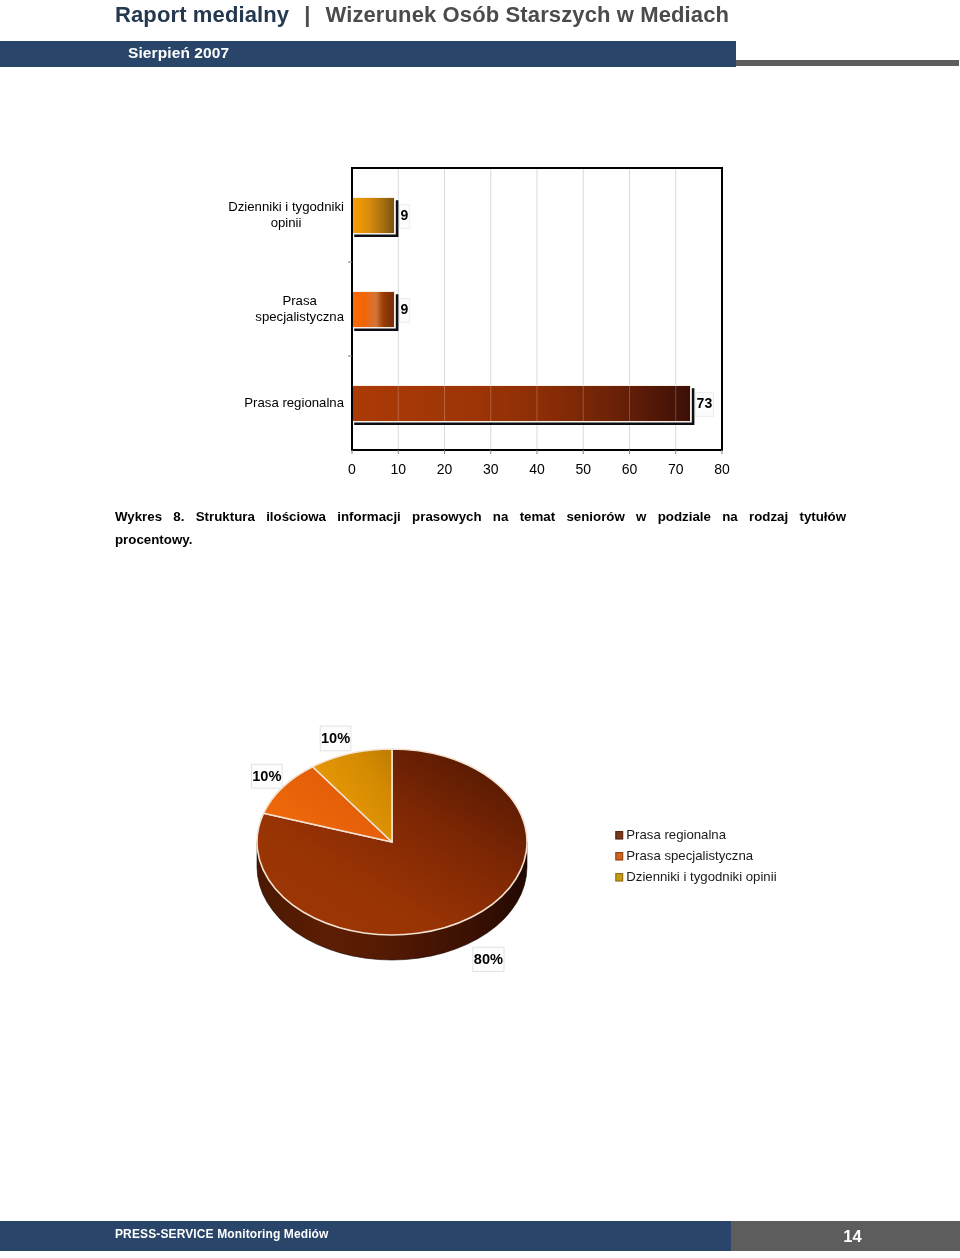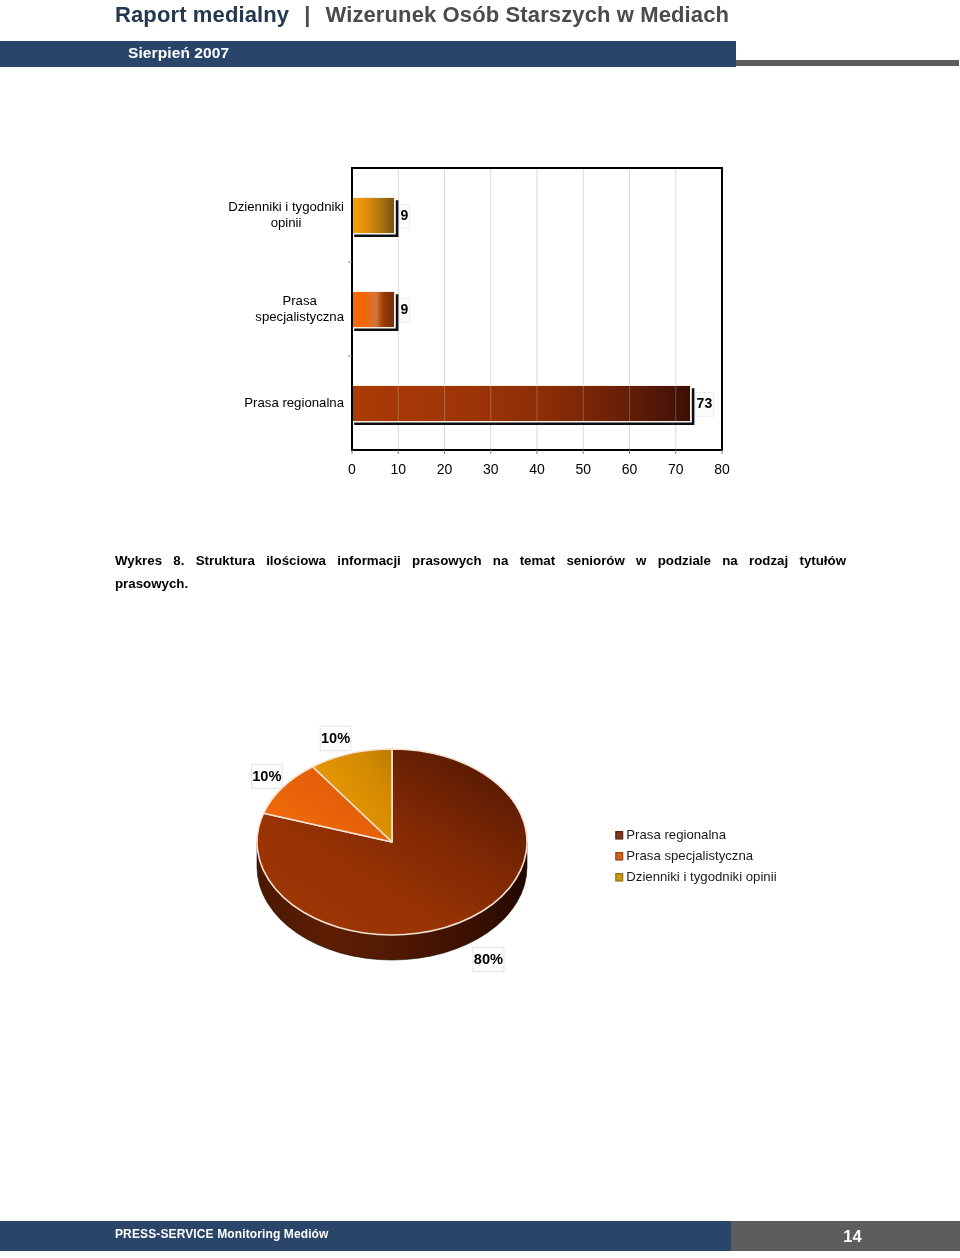--- a/index.html
+++ b/index.html
@@ -50,21 +50,20 @@
   }
   .ftr-page{
     position:absolute;left:738px;top:1227px;width:229px;text-align:center;
     font-size:16.5px;font-weight:bold;color:#ffffff;
   }
 
   
   .caption{
     position:absolute;font-size:13.3px;font-weight:bold;color:#000;
     line-height:21px;
-    margin-top:44px;
   }
   .caption.just{text-align:justify;text-align-last:justify;}
   .caption.just2{text-align:left;}
 
   
   .chart{position:absolute;}
   .chart svg{display:block;}
   .chart svg text{-webkit-font-smoothing:antialiased;}
 </style>
 </head>
@@ -173,21 +172,21 @@
           <text x="136.09375" y="61" font-family="&quot;Liberation Sans&quot;,sans-serif" font-size="13.2" fill="#000" text-anchor="middle">Dzienniki i tygodniki</text>
           <text x="136.09375" y="77" font-family="&quot;Liberation Sans&quot;,sans-serif" font-size="13.2" fill="#000" text-anchor="middle">opinii</text>
           <text x="149.65625" y="155" font-family="&quot;Liberation Sans&quot;,sans-serif" font-size="13.2" fill="#000" text-anchor="middle">Prasa</text>
           <text x="149.65625" y="171" font-family="&quot;Liberation Sans&quot;,sans-serif" font-size="13.2" fill="#000" text-anchor="middle">specjalistyczna</text>
           <text x="144.140625" y="257" font-family="&quot;Liberation Sans&quot;,sans-serif" font-size="13.2" fill="#000" text-anchor="middle">Prasa regionalna</text>
         </g>
       </svg>
   </div>
 
   <div class="caption just" style="left:115px;top:506px;width:731px;">Wykres 8. Struktura ilościowa informacji prasowych na temat seniorów w podziale na rodzaj tytułów</div>
-  <div class="caption just2" style="left:115px;top:529px;width:731px;">prasowych.</div>
+  <div class="caption just2" style="left:115px;top:529px;width:731px;">procentowy.</div>
 
   <div class="chart" id="piechart" style="left:210px;top:700px;width:620px;height:310px;">
     <svg id="piesvg" width="620" height="310" viewBox="0 0 620 310" xmlns="http://www.w3.org/2000/svg">
         <defs>
           <linearGradient id="pieA" x1="0.10" y1="0.95" x2="0.92" y2="0.02">
             <stop offset="0%" stop-color="#9E3705"></stop>
             <stop offset="30%" stop-color="#983304"></stop>
             <stop offset="62%" stop-color="#7E2704"></stop>
             <stop offset="86%" stop-color="#601D03"></stop>
             <stop offset="100%" stop-color="#4C1502"></stop>

